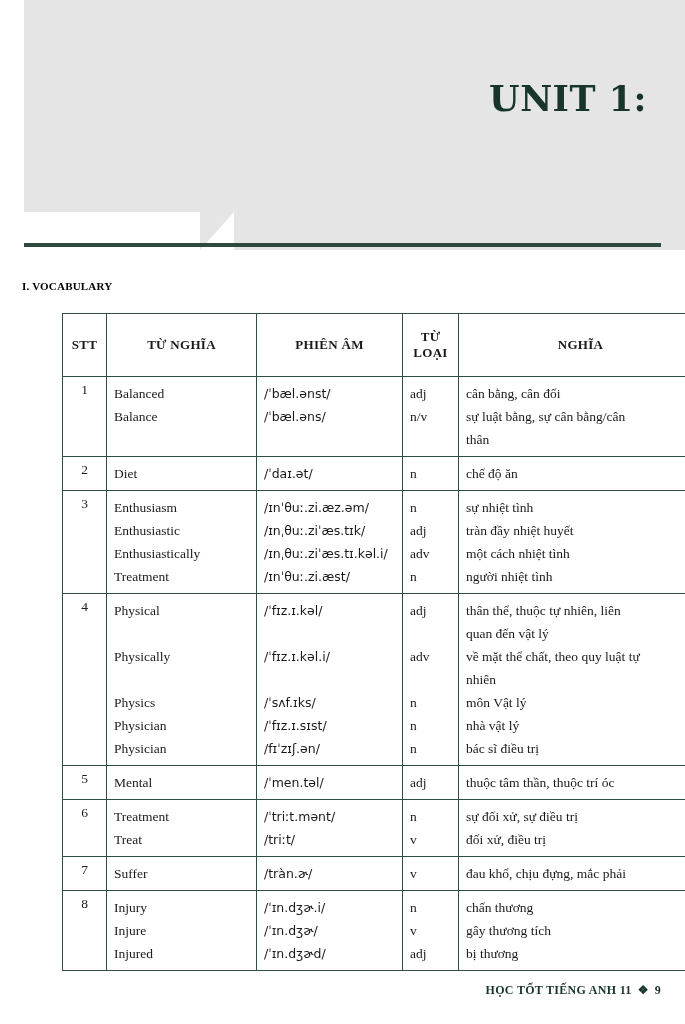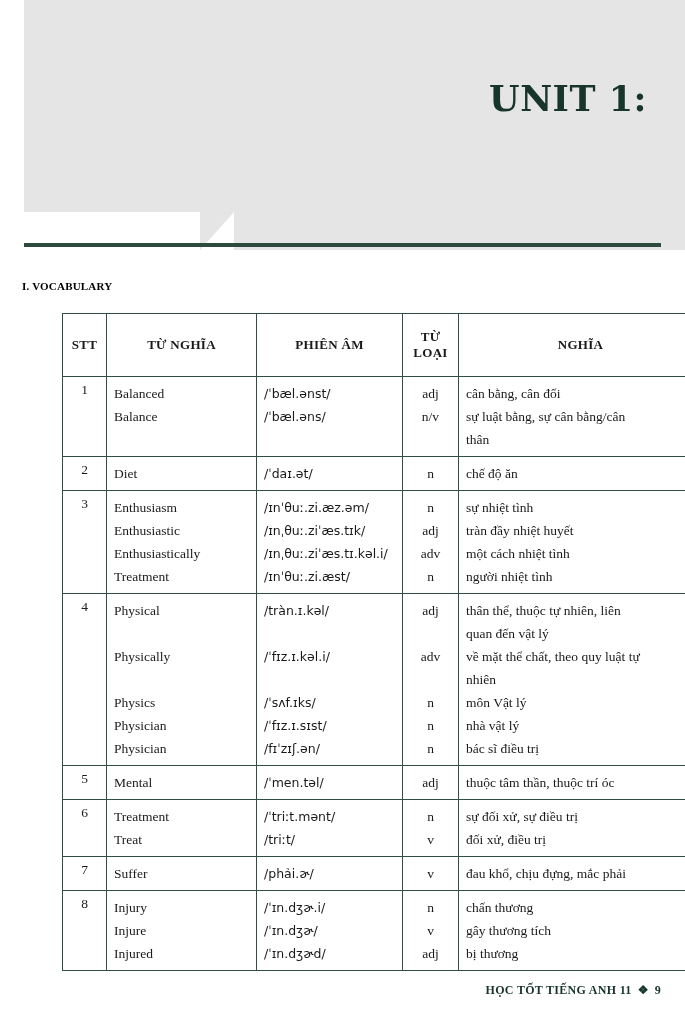--- a/index.html
+++ b/index.html
@@ -131,21 +131,21 @@
   col.c-word   { width: 150px; }
   col.c-ipa    { width: 146px; }
   col.c-pos    { width: 56px; }
   col.c-mean   { width: 244px; }
 
   td.stt {
     text-align: center;
     padding-top: 7px;
   }
   td.pos {
-    text-align: center;
+    text-align: left;
     margin-top: 48px;
   }
   .lines > div {
     line-height: 23px;
     min-height: 23px;
   }
   .mean .lines > div {
     line-height: 23px;
   }
   .ipa {
@@ -311,21 +311,21 @@
               <div>&nbsp;</div>
               <div>Physically</div>
               <div>&nbsp;</div>
               <div>Physics</div>
               <div>Physician</div>
               <div>Physician</div>
             </div>
           </td>
           <td class="ipa">
             <div class="lines">
-              <div>/tràn.ɪ.kəl/</div>
+              <div>/ˈfɪz.ɪ.kəl/</div>
               <div>&nbsp;</div>
               <div>/ˈfɪz.ɪ.kəl.i/</div>
               <div>&nbsp;</div>
               <div>/ˈsʌf.ɪks/</div>
               <div>/ˈfɪz.ɪ.sɪst/</div>
               <div>/fɪˈzɪʃ.ən/</div>
             </div>
           </td>
           <td class="pos">
             <div class="lines">
@@ -402,21 +402,21 @@
         </tr>
         <tr>
           <td class="stt">7</td>
           <td class="word">
             <div class="lines">
               <div>Suffer</div>
             </div>
           </td>
           <td class="ipa">
             <div class="lines">
-              <div>/phải.ɚ/</div>
+              <div>/tràn.ɚ/</div>
             </div>
           </td>
           <td class="pos">
             <div class="lines">
               <div>v</div>
             </div>
           </td>
           <td class="mean">
             <div class="lines">
               <div>đau khổ, chịu đựng, mắc phải</div>

